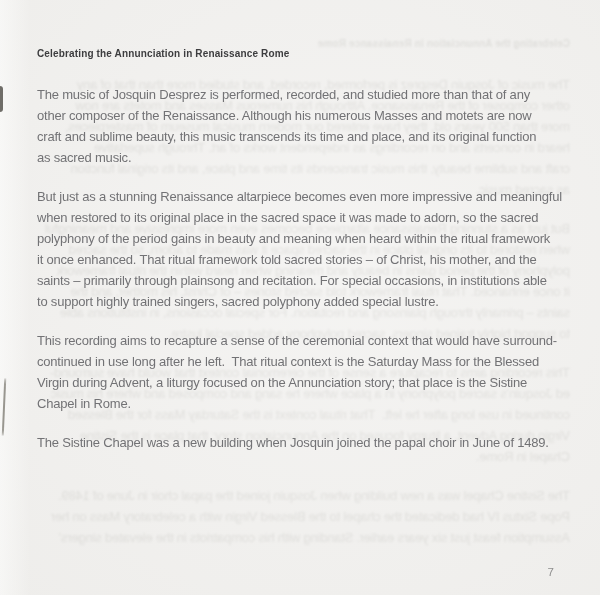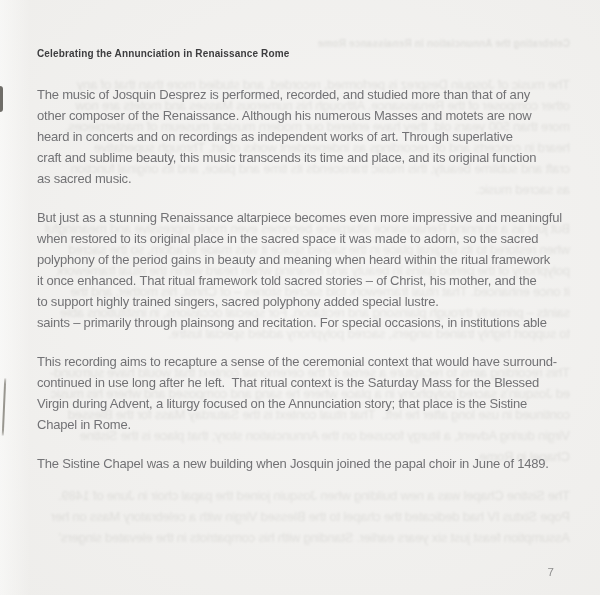--- a/index.html
+++ b/index.html
@@ -141,31 +141,30 @@
         </div>
     </div>
   </div>
 
   <div class="content">
     <h1 class="title">Celebrating the Annunciation in Renaissance Rome</h1>
     <div class="body paragraphs-slot">
         <div class="para">
           <div class="line">The music of Josquin Desprez is performed, recorded, and studied more than that of any</div>
           <div class="line">other composer of the Renaissance. Although his numerous Masses and motets are now</div>
-          <div class="line">heard in concerts and on recordings as independent works of art. Through superlative</div>
           <div class="line">craft and sublime beauty, this music transcends its time and place, and its original function</div>
           <div class="line">as sacred music.</div>
         </div>
         <div class="para">
           <div class="line">But just as a stunning Renaissance altarpiece becomes even more impressive and meaningful</div>
           <div class="line">when restored to its original place in the sacred space it was made to adorn, so the sacred</div>
           <div class="line">polyphony of the period gains in beauty and meaning when heard within the ritual framework</div>
           <div class="line">it once enhanced. That ritual framework told sacred stories – of Christ, his mother, and the</div>
+          <div class="line">saints – primarily through plainsong and recitation. For special occasions, in institutions able</div>
           <div class="line">to support highly trained singers, sacred polyphony added special lustre.</div>
-          <div class="line">saints – primarily through plainsong and recitation. For special occasions, in institutions able</div>
         </div>
         <div class="para">
           <div class="line">This recording aims to recapture a sense of the ceremonial context that would have surround-</div>
           <div class="line">continued in use long after he left.  That ritual context is the Saturday Mass for the Blessed</div>
           <div class="line">Virgin during Advent, a liturgy focused on the Annunciation story; that place is the Sistine</div>
           <div class="line">Chapel in Rome.</div>
         </div>
         <div class="para">
           <div class="line">The Sistine Chapel was a new building when Josquin joined the papal choir in June of 1489.</div>
         </div>

